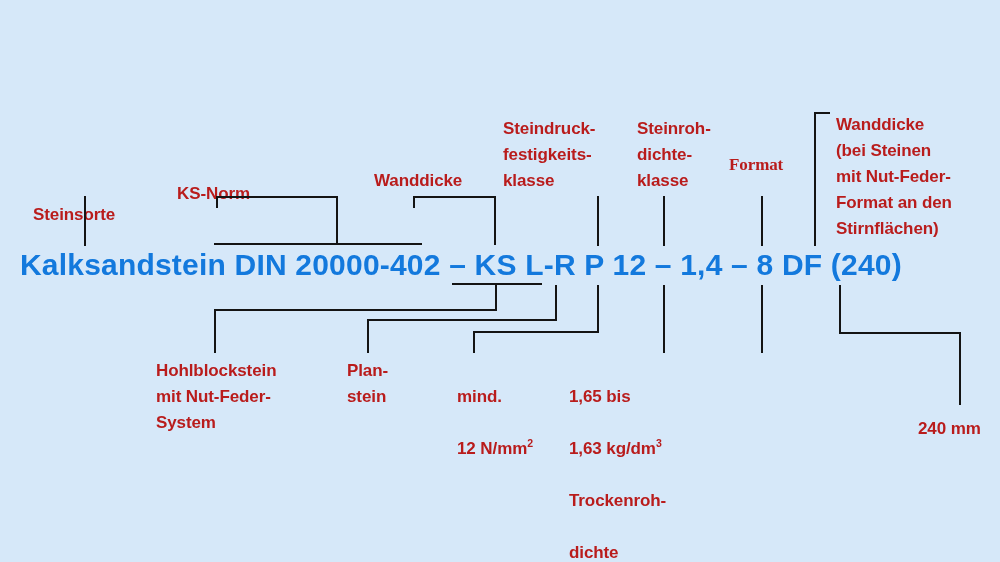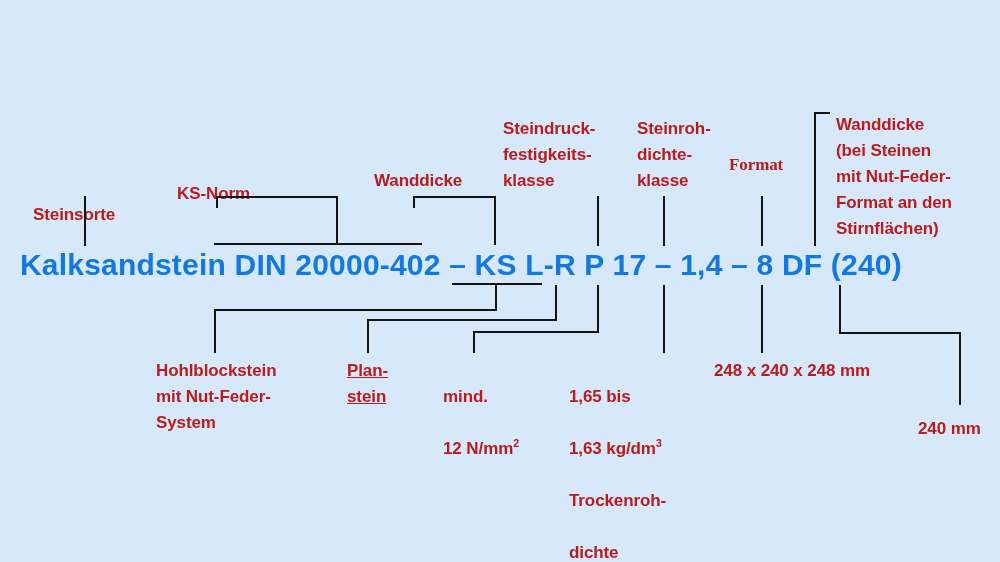--- a/index.html
+++ b/index.html
@@ -60,21 +60,21 @@
 klasse</div>
 
   <div class="lbl" style="left:729px;top:152px;font-family:Liberation Serif, serif;">Format</div>
 
   <div class="lbl" style="left:836px;top:112px;">Wanddicke
 (bei Steinen
 mit Nut-Feder-
 Format an den
 Stirnflächen)</div>
 
-  <div id="mainline">Kalksandstein DIN 20000-402 – KS L-R P 17 – 1,4 – 8 DF (240)</div>
+  <div id="mainline">Kalksandstein DIN 20000-402 – KS L-R P 12 – 1,4 – 8 DF (240)</div>
 
   <div class="v" style="left:84px;top:196px;height:50px;"></div>
 
   <div class="h" style="left:216px;top:196px;width:122px;"></div>
   <div class="v" style="left:216px;top:196px;height:12px;"></div>
   <div class="v" style="left:336px;top:196px;height:48px;"></div>
 
   <div class="h" style="left:214px;top:243px;width:208px;"></div>
 
   <div class="h" style="left:413px;top:196px;width:82px;"></div>
@@ -109,32 +109,31 @@
   <div class="v" style="left:761px;top:285px;height:68px;"></div>
 
   <div class="v" style="left:839px;top:285px;height:49px;"></div>
   <div class="h" style="left:839px;top:332px;width:122px;"></div>
   <div class="v" style="left:959px;top:332px;height:73px;"></div>
 
   <div class="lbl" style="left:156px;top:358px;">Hohlblockstein
 mit Nut-Feder-
 System</div>
 
-  <div class="lbl" style="left:347px;top:358px;text-decoration:underline;">Plan-
+  <div class="lbl" style="left:347px;top:358px;">Plan-
 stein</div>
 
-  <div class="lbl" style="left:443px;top:358px;">
+  <div class="lbl" style="left:457px;top:358px;">
     <span>mind.</span><br>
     <span>12</span><span> </span><span>N/mm</span><sup>2</sup>
   </div>
 
   <div class="lbl" style="left:569px;top:358px;">
     <span>1,65 bis</span><br>
     <span>1,63</span><span> </span><span>kg/dm</span><sup>3</sup><br>
     <span>Trockenroh-</span><br>
     <span>dichte</span>
   </div>
 
-  <div class="lbl" style="left:714px;top:358px;">248 x 240 x 248 mm</div>
 
   <div class="lbl" style="left:891px;top:416px;margin-left:27px;">240 mm</div>
 
 </div>
 
 </body></html>

